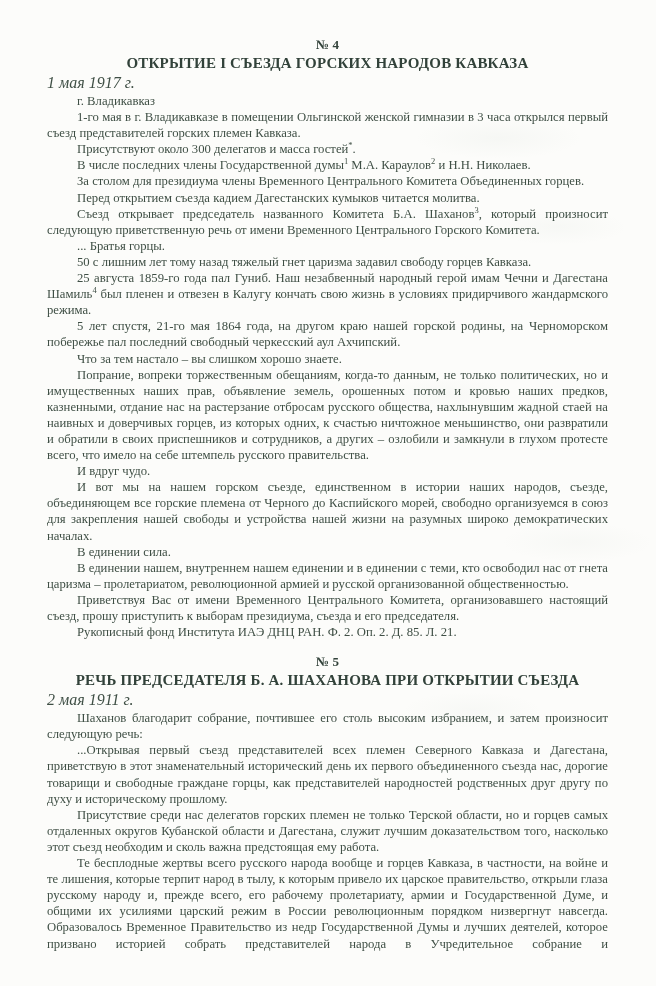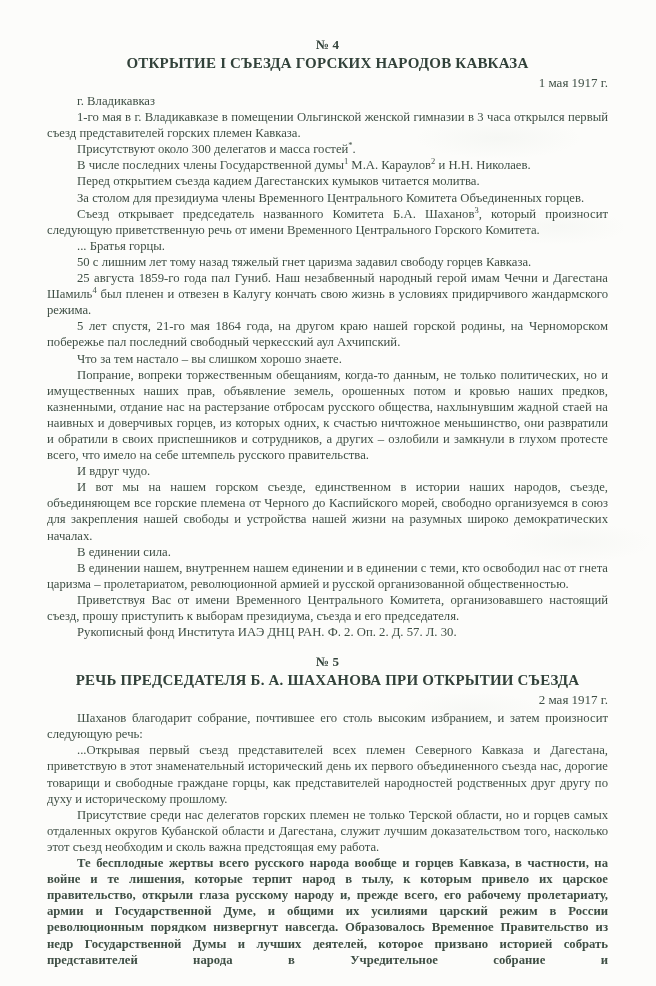--- a/index.html
+++ b/index.html
@@ -36,35 +36,35 @@
   .doc-title {
     margin: 1px 0 0 0;
     text-align: center;
     font-weight: bold;
     font-size: 15px;
     line-height: 18px;
     letter-spacing: 0.2px;
     color: #32423a;
   }
   .doc-date {
-    text-align: right;
-    font-size: 13px;
+    text-align: left;
+    font-style: italic;
+    font-size: 16px;
     line-height: 16px;
     margin: 3px 0 2px 0;
   }
   .doc-body p.para {
     margin: 0;
     text-indent: 30px;
     text-align: justify;
     font-size: 12.7px;
     line-height: 16.1px;
   }
   .doc-body p.para.justify-last {
     text-align-last: justify;
-    font-weight: bold;
   }
   .doc-body sup, .footnote-text sup {
     font-size: 8.5px;
     line-height: 0;
   }
   .doc--second {
     margin-top: 13px;
   }
   .footnote-block {
     margin-top: auto;
@@ -77,42 +77,42 @@
 
   <section class="doc doc--first">
     <div class="doc-number">№ 4</div>
     <h1 class="doc-title">ОТКРЫТИЕ I СЪЕЗДА ГОРСКИХ НАРОДОВ КАВКАЗА</h1>
     <div class="doc-date">1 мая 1917 г.</div>
     <div class="doc-body">
         <p class="para">г. Владикавказ</p>
         <p class="para">1-го мая в г. Владикавказе в помещении Ольгинской женской гимназии в 3 часа открылся первый съезд представителей горских племен Кавказа.</p>
         <p class="para">Присутствуют около 300 делегатов и масса гостей<sup>*</sup>.</p>
         <p class="para">В числе последних члены Государственной думы<sup>1</sup> М.А. Караулов<sup>2</sup> и Н.Н. Николаев.</p>
+        <p class="para">За столом для президиума члены Временного Центрального Комитета Объединенных горцев.</p>
         <p class="para">Перед открытием съезда кадием Дагестанских кумыков читается молитва.</p>
-        <p class="para">За столом для президиума члены Временного Центрального Комитета Объединенных горцев.</p>
         <p class="para">Съезд открывает председатель названного Комитета Б.А. Шаханов<sup>3</sup>, который произносит следующую приветственную речь от имени Временного Центрального Горского Комитета.</p>
         <p class="para">... Братья горцы.</p>
         <p class="para">50 с лишним лет тому назад тяжелый гнет царизма задавил свободу горцев Кавказа.</p>
         <p class="para">25 августа 1859-го года пал Гуниб. Наш незабвенный народный герой имам Чечни и Дагестана Шамиль<sup>4</sup> был пленен и отвезен в Калугу кончать свою жизнь в условиях придирчивого жандармского режима.</p>
         <p class="para">5 лет спустя, 21-го мая 1864 года, на другом краю нашей горской родины, на Черноморском побережье пал последний свободный черкесский аул Ахчипский.</p>
         <p class="para">Что за тем настало – вы слишком хорошо знаете.</p>
         <p class="para">Попрание, вопреки торжественным обещаниям, когда-то данным, не только политических, но и имущественных наших прав, объявление земель, орошенных потом и кровью наших предков, казненными, отдание нас на растерзание отбросам русского общества, нахлынувшим жадной стаей на наивных и доверчивых горцев, из которых одних, к счастью ничтожное меньшинство, они развратили и обратили в своих приспешников и сотрудников, а других – озлобили и замкнули в глухом протесте всего, что имело на себе штемпель русского правительства.</p>
         <p class="para">И вдруг чудо.</p>
         <p class="para">И вот мы на нашем горском съезде, единственном в истории наших народов, съезде, объединяющем все горские племена от Черного до Каспийского морей, свободно организуемся в союз для закрепления нашей свободы и устройства нашей жизни на разумных широко демократических началах.</p>
         <p class="para">В единении сила.</p>
         <p class="para">В единении нашем, внутреннем нашем единении и в единении с теми, кто освободил нас от гнета царизма – пролетариатом, революционной армией и русской организованной общественностью.</p>
         <p class="para">Приветствуя Вас от имени Временного Центрального Комитета, организовавшего настоящий съезд, прошу приступить к выборам президиума, съезда и его председателя.</p>
-        <p class="para">Рукописный фонд Института ИАЭ ДНЦ РАН. Ф. 2. Оп. 2. Д. 57. Л. 30.</p>
+        <p class="para">Рукописный фонд Института ИАЭ ДНЦ РАН. Ф. 2. Оп. 2. Д. 85. Л. 21.</p>
       </div>
   </section>
 
   <section class="doc doc--second">
     <div class="doc-number">№ 5</div>
     <h1 class="doc-title">РЕЧЬ ПРЕДСЕДАТЕЛЯ Б. А. ШАХАНОВА ПРИ ОТКРЫТИИ СЪЕЗДА</h1>
-    <div class="doc-date">2 мая 1917 г.</div>
+    <div class="doc-date">2 мая 1911 г.</div>
     <div class="doc-body">
         <p class="para">Шаханов благодарит собрание, почтившее его столь высоким избранием, и затем произносит следующую речь:</p>
         <p class="para">...Открывая первый съезд представителей всех племен Северного Кавказа и Дагестана, приветствую в этот знаменательный исторический день их первого объединенного съезда нас, дорогие товарищи и свободные граждане горцы, как представителей народностей родственных друг другу по духу и историческому прошлому.</p>
         <p class="para">Присутствие среди нас делегатов горских племен не только Терской области, но и горцев самых отдаленных округов Кубанской области и Дагестана, служит лучшим доказательством того, насколько этот съезд необходим и сколь важна предстоящая ему работа.</p>
         <p class="para justify-last">Те бесплодные жертвы всего русского народа вообще и горцев Кавказа, в частности, на войне и те лишения, которые терпит народ в тылу, к которым привело их царское правительство, открыли глаза русскому народу и, прежде всего, его рабочему пролетариату, армии и Государственной Думе, и общими их усилиями царский режим в России революционным порядком низвергнут навсегда. Образовалось Временное Правительство из недр Государственной Думы и лучших деятелей, которое призвано историей собрать представителей народа в Учредительное собрание и</p>
       </div>
   </section>
 
   <div class="footnote-block">
     

